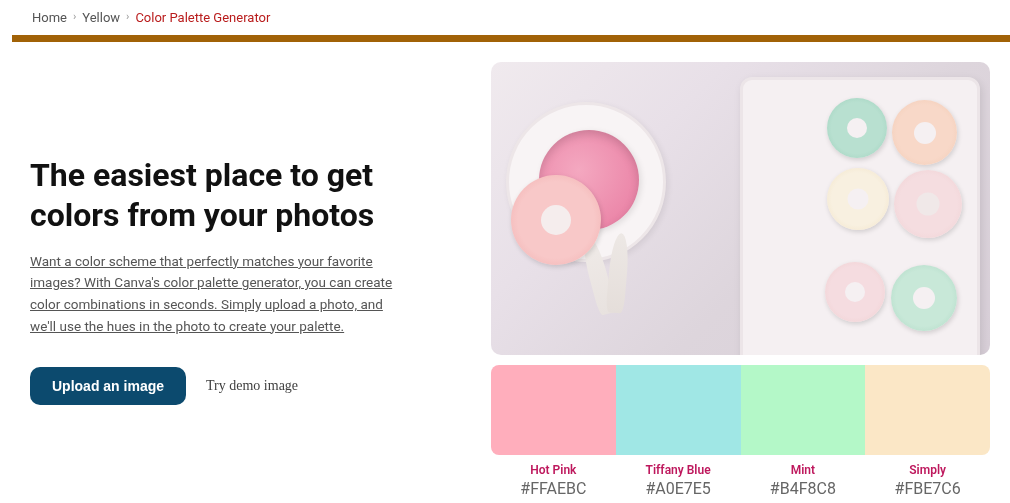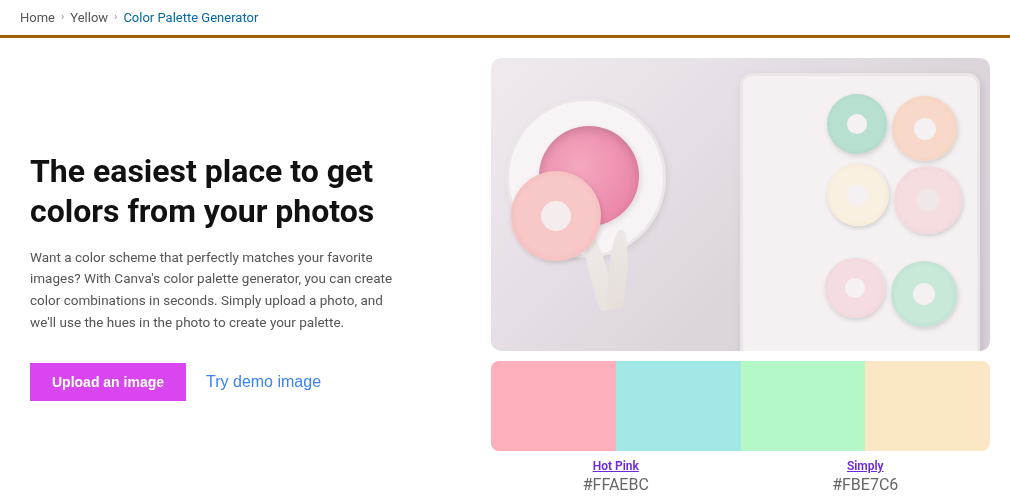--- a/index.html
+++ b/index.html
@@ -12,33 +12,34 @@
       overflow: hidden;
     }
 
     
     .breadcrumb {
       display: flex;
       align-items: flex-start;
       padding: 10px 20px;
       font-size: 13px;
       color: #555;
-      border-bottom: 3px solid #a16207;
+      border-bottom: 7px solid #a16207;
+      margin-left: 12px;
     }
     .breadcrumb a {
       color: #555;
       text-decoration: none;
     }
     .breadcrumb .chevron {
       margin: 0 6px;
       color: #999;
       font-size: 11px;
     }
     .breadcrumb .current {
-      color: #0369a1;
+      color: #b91c1c;
     }
 
     
     .main-layout {
       display: flex;
       flex-direction: row;
       height: calc(503px - 37px);
     }
 
     
@@ -57,47 +58,49 @@
       line-height: 1.25;
       margin-bottom: 16px;
     }
 
     .hero-description {
       font-size: 13.5px;
       color: #555;
       line-height: 1.6;
       margin-bottom: 30px;
       max-width: 380px;
+      text-decoration: underline;
     }
 
     .cta-buttons {
       display: flex;
       align-items: center;
       gap: 20px;
     }
 
     .btn-upload {
-      background: #d946ef;
+      background: #0c4a6e;
       color: #fff;
       border: none;
       padding: 11px 22px;
-      border-radius: 0;
+      border-radius: 10px;
       font-size: 14px;
       font-weight: 600;
       cursor: pointer;
       white-space: nowrap;
     }
 
     .btn-demo {
       background: transparent;
-      color: #3b82f6;
+      color: #404040;
       border: none;
-      font-size: 16px;
+      font-size: 14px;
       cursor: pointer;
       font-weight: 500;
+      font-family: Liberation Serif, serif;
     }
 
     
     .right-panel {
       flex: 1;
       display: flex;
       flex-direction: column;
       padding: 20px 20px 10px 0;
     }
 
@@ -244,23 +247,22 @@
     }
 
     .color-label {
       flex: 1;
       text-align: center;
     }
 
     .color-name {
       font-size: 12px;
       font-weight: 600;
-      color: #6d28d9;
+      color: #be185d;
       display: block;
-      text-decoration: underline;
     }
 
     .color-hex {
       font-size: 16px;
       color: #666;
       display: block;
       margin-top: 2px;
     }
 
   </style>
@@ -320,20 +322,28 @@
           <div class="swatch" style="background: rgb(180, 248, 200);"></div>
           <div class="swatch" style="background: rgb(251, 231, 198);"></div>
         </div>
       <div class="color-labels">
 
       <div class="color-label">
             <span class="color-name">Hot Pink</span>
             <span class="color-hex">#FFAEBC</span>
           </div>
           <div class="color-label">
+            <span class="color-name">Tiffany Blue</span>
+            <span class="color-hex">#A0E7E5</span>
+          </div>
+          <div class="color-label">
+            <span class="color-name">Mint</span>
+            <span class="color-hex">#B4F8C8</span>
+          </div>
+          <div class="color-label">
             <span class="color-name">Simply</span>
             <span class="color-hex">#FBE7C6</span>
           </div>
         </div>
     </div>
   </div>
 
 </div>
 
 </body></html>

